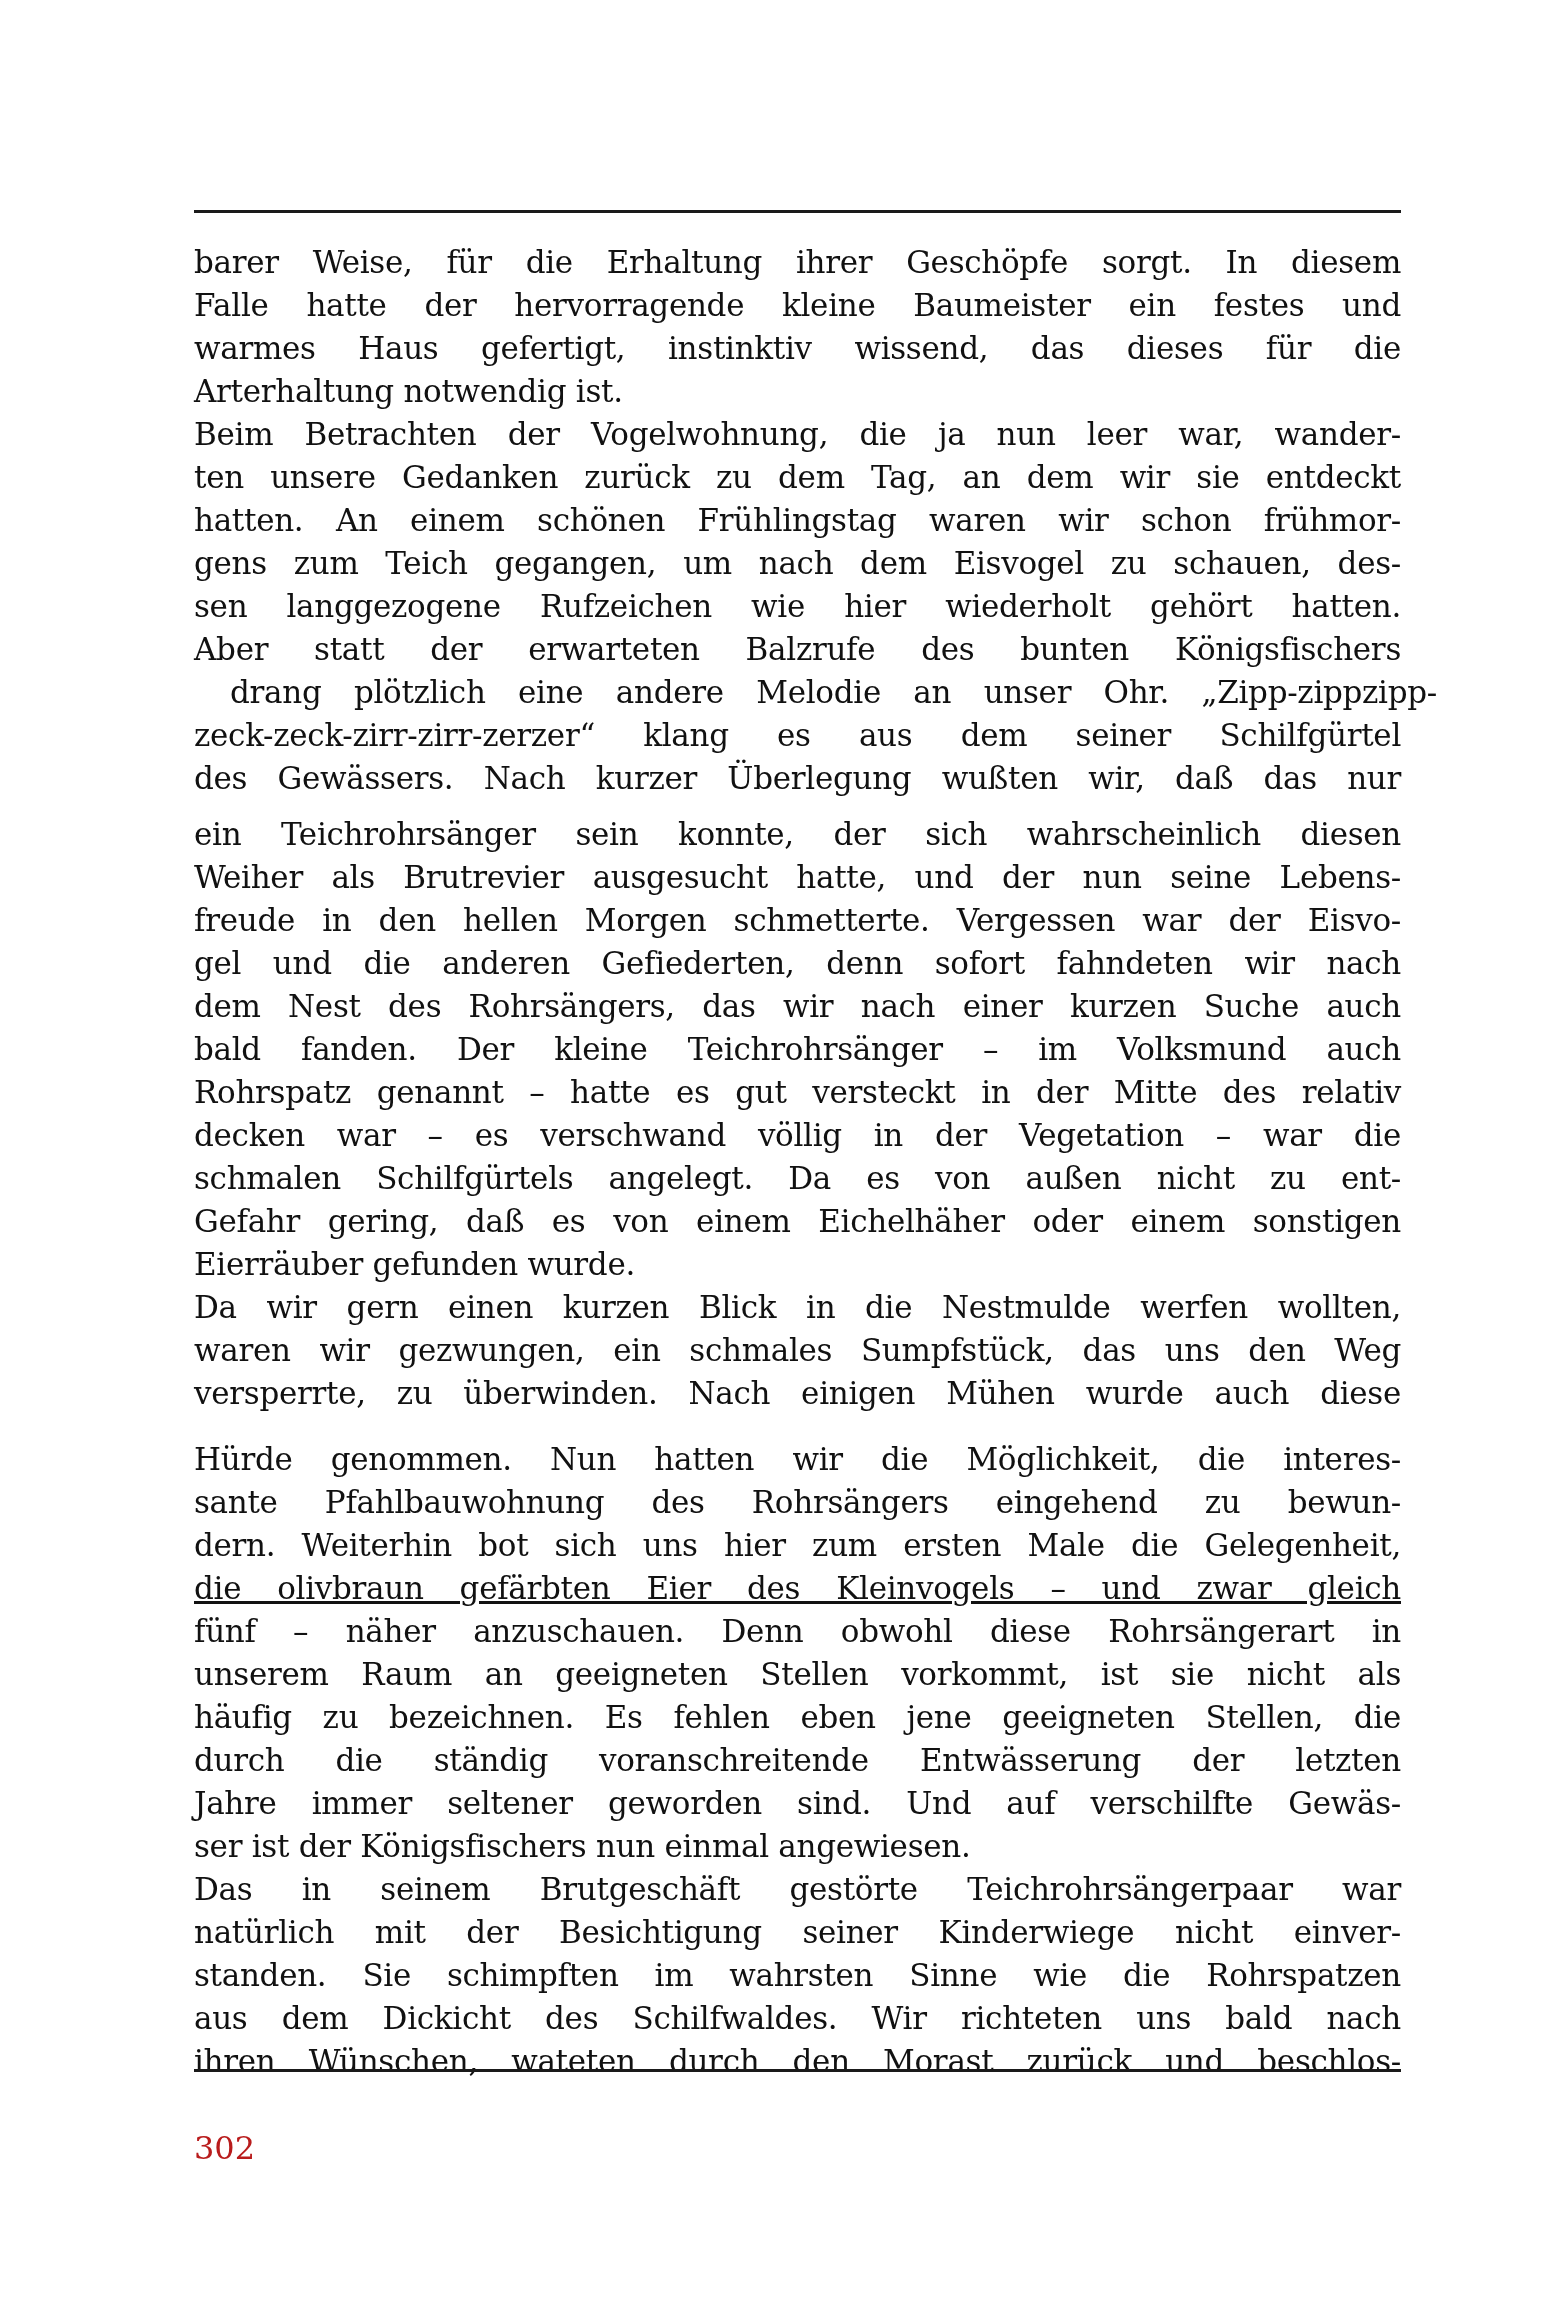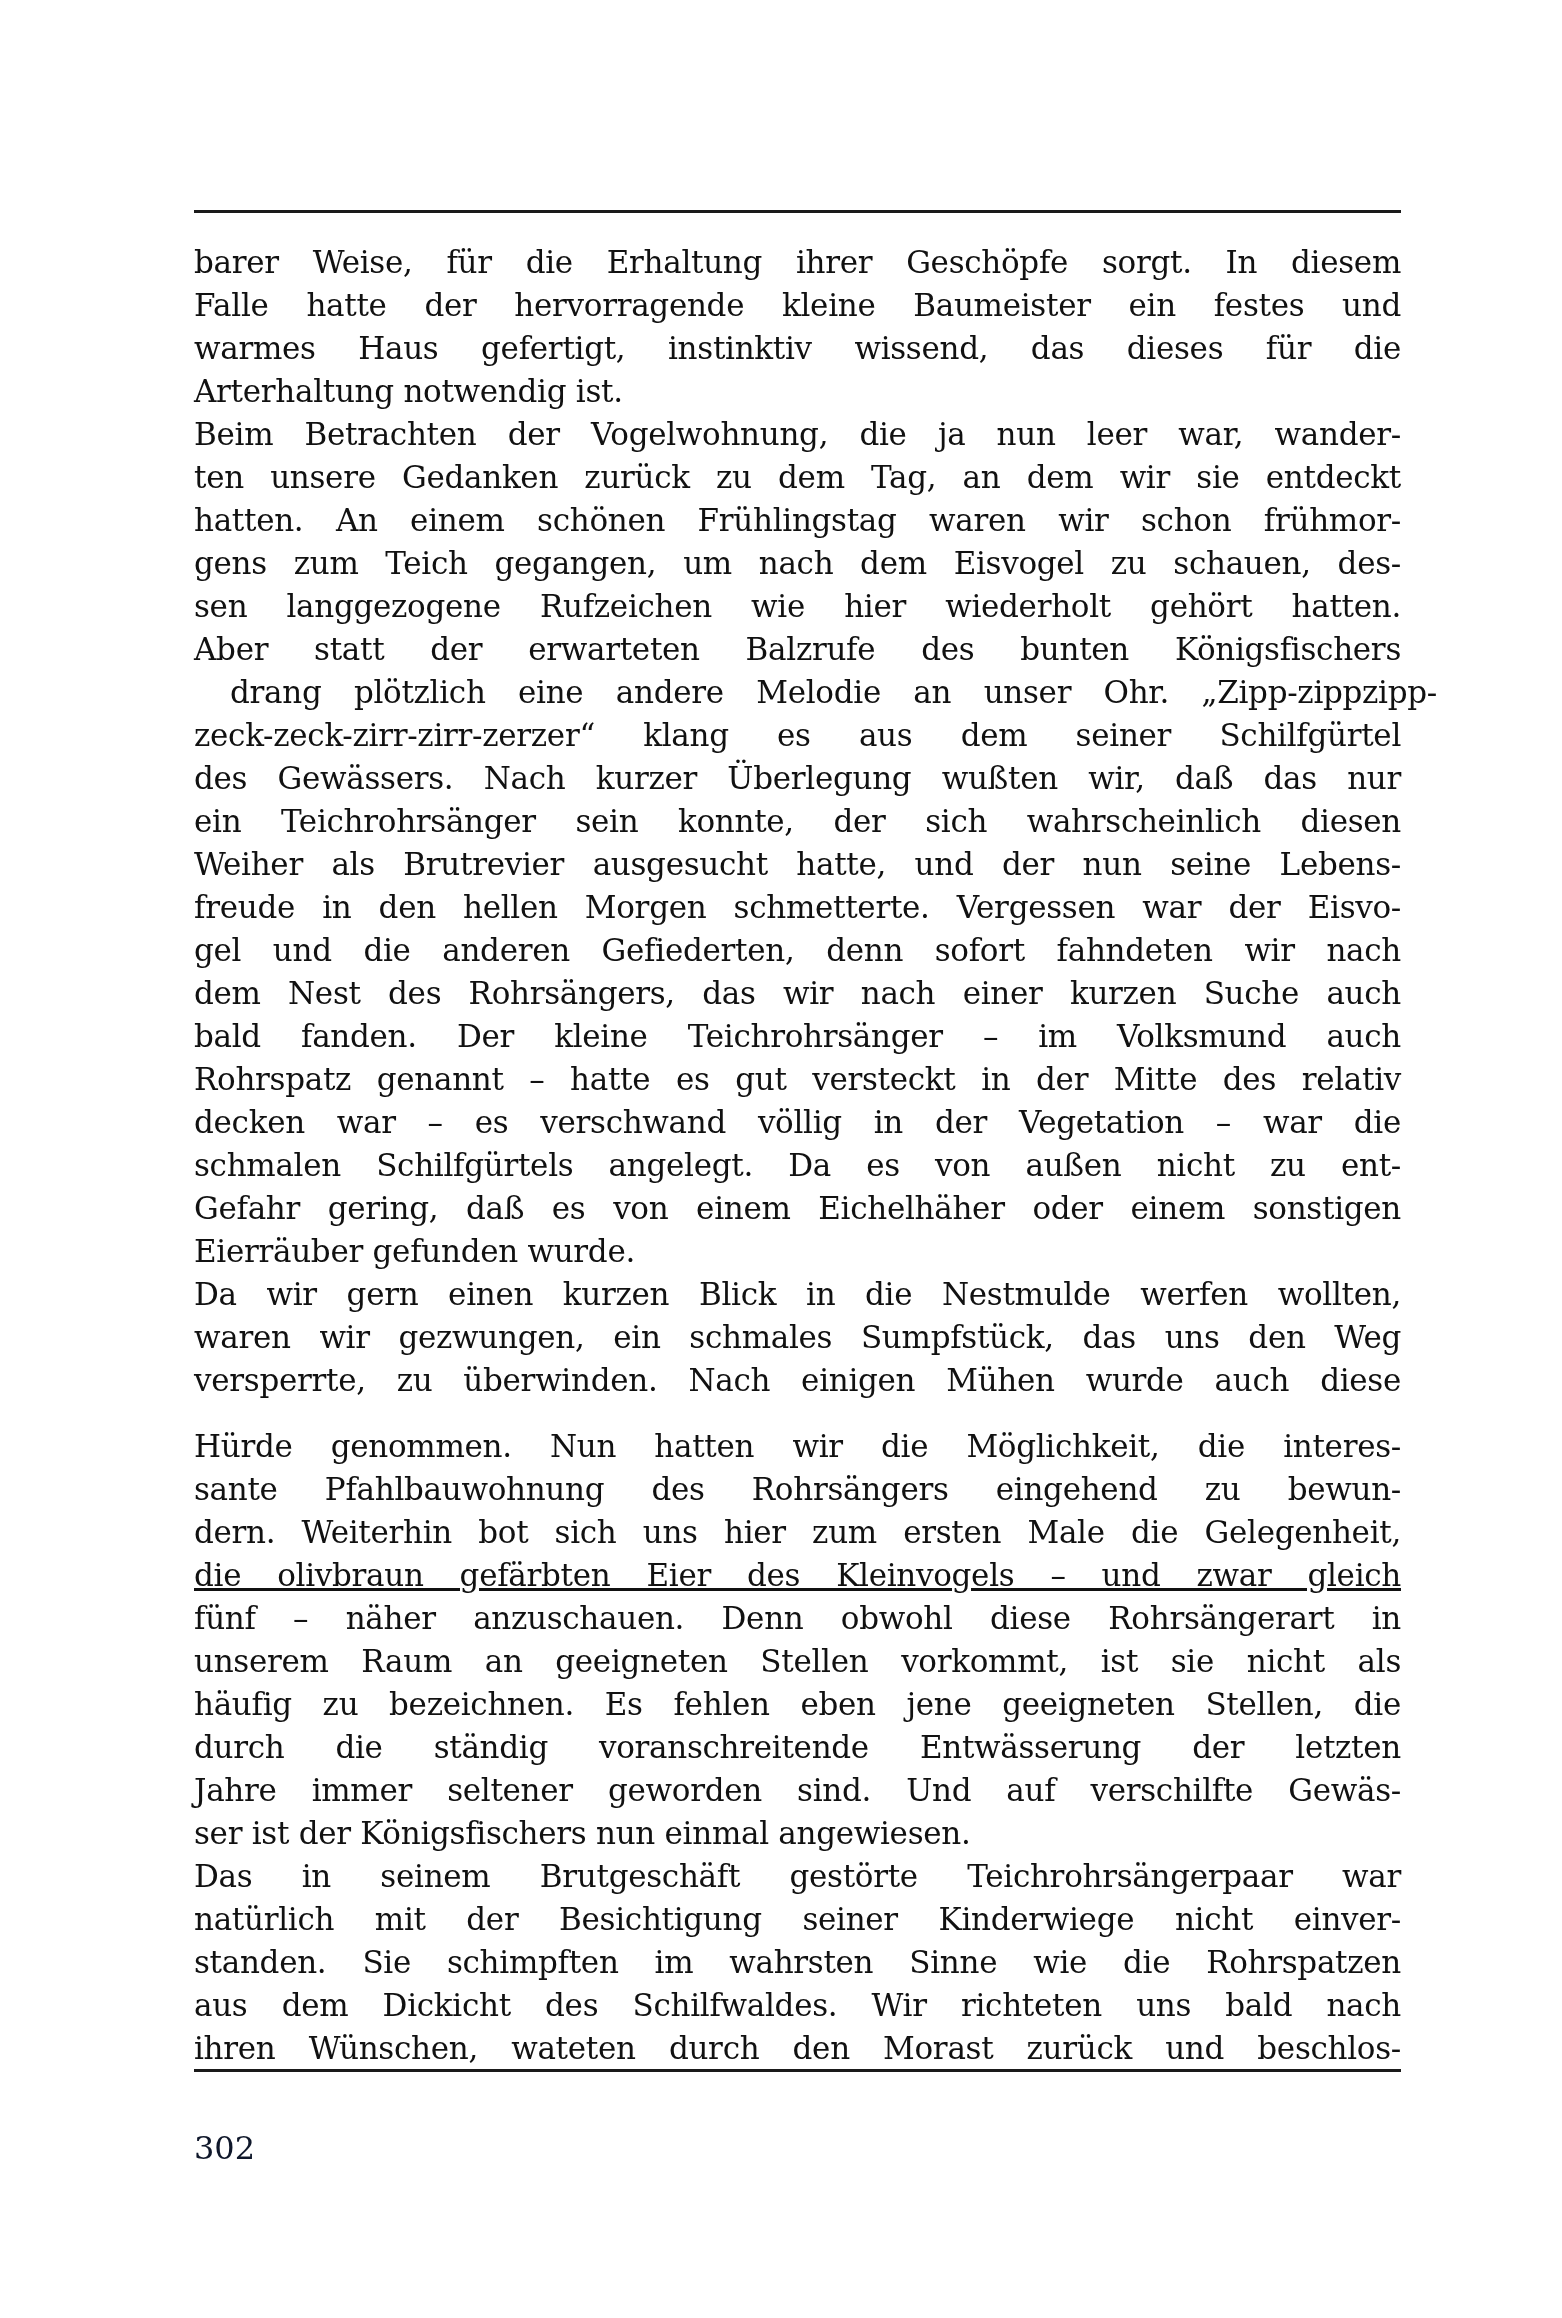--- a/index.html
+++ b/index.html
@@ -12,21 +12,21 @@
     position:absolute; left:178px; top:241px; width:1207px;
     font-family:"DejaVu Serif", "Liberation Serif", serif;
     font-size:31px; line-height:43px; color:#111;
     letter-spacing:-0.3px;
   }
   .line { display:block; white-space:nowrap; text-align:justify; text-align-last:justify; height:43px; overflow:visible; }
   .line.last { text-align-last:left; }
   .page-number {
     position:absolute; left:178px; top:2129px;
     font-family:"DejaVu Serif", "Liberation Serif", serif;
-    font-size:32px; color:#0f172a;
+    font-size:32px; color:#b91c1c;
   }
 </style>
 </head>
 <body>
 
 <div class="page">
   <div class="rule top"></div>
   <div class="body-text" id="body-text">
       <span class="line" style="white-space: normal; display: block; width: 1207px;">barer Weise, für die Erhaltung ihrer Geschöpfe sorgt. In diesem</span>
       <span class="line" style="white-space: normal; display: block; width: 1207px;">Falle hatte der hervorragende kleine Baumeister ein festes und</span>
@@ -34,21 +34,21 @@
       <span class="line last">Arterhaltung notwendig ist.</span>
       <span class="line" style="white-space: normal; display: block; width: 1207px;">Beim Betrachten der Vogelwohnung, die ja nun leer war, wander-</span>
       <span class="line" style="white-space: normal; display: block; width: 1207px;">ten unsere Gedanken zurück zu dem Tag, an dem wir sie entdeckt</span>
       <span class="line" style="white-space: normal; display: block; width: 1207px;">hatten. An einem schönen Frühlingstag waren wir schon frühmor-</span>
       <span class="line" style="white-space: normal; display: block; width: 1207px;">gens zum Teich gegangen, um nach dem Eisvogel zu schauen, des-</span>
       <span class="line" style="white-space: normal; display: block; width: 1207px;">sen langgezogene Rufzeichen wie hier wiederholt gehört hatten.</span>
       <span class="line" style="white-space: normal; display: block; width: 1207px;">Aber statt der erwarteten Balzrufe des bunten Königsfischers</span>
       <span class="line" style="white-space: normal; display: block; width: 1207px; margin-left: 36px;">drang plötzlich eine andere Melodie an unser Ohr. „Zipp-zippzipp-</span>
       <span class="line" style="white-space: normal; display: block; width: 1207px;">zeck-zeck-zirr-zirr-zerzer“ klang es aus dem seiner Schilfgürtel</span>
       <span class="line" style="white-space: normal; display: block; width: 1207px;">des Gewässers. Nach kurzer Überlegung wußten wir, daß das nur</span>
-      <span class="line" style="white-space: normal; display: block; width: 1207px;">ein Teichrohrsänger sein konnte, der sich wahrscheinlich diesen</span>
+      <span class="line" style="white-space: normal; display: block; width: 1207px; margin-top: 13px;">ein Teichrohrsänger sein konnte, der sich wahrscheinlich diesen</span>
       <span class="line" style="white-space: normal; display: block; width: 1207px;">Weiher als Brutrevier ausgesucht hatte, und der nun seine Lebens-</span>
       <span class="line" style="white-space: normal; display: block; width: 1207px;">freude in den hellen Morgen schmetterte. Vergessen war der Eisvo-</span>
       <span class="line" style="white-space: normal; display: block; width: 1207px;">gel und die anderen Gefiederten, denn sofort fahndeten wir nach</span>
       <span class="line" style="white-space: normal; display: block; width: 1207px;">dem Nest des Rohrsängers, das wir nach einer kurzen Suche auch</span>
       <span class="line" style="white-space: normal; display: block; width: 1207px;">bald fanden. Der kleine Teichrohrsänger – im Volksmund auch</span>
       <span class="line" style="white-space: normal; display: block; width: 1207px;">Rohrspatz genannt – hatte es gut versteckt in der Mitte des relativ</span>
       <span class="line" style="white-space: normal; display: block; width: 1207px;">decken war – es verschwand völlig in der Vegetation – war die</span>
       <span class="line" style="white-space: normal; display: block; width: 1207px;">schmalen Schilfgürtels angelegt. Da es von außen nicht zu ent-</span>
       <span class="line" style="white-space: normal; display: block; width: 1207px;">Gefahr gering, daß es von einem Eichelhäher oder einem sonstigen</span>
       <span class="line last">Eierräuber gefunden wurde.</span>

